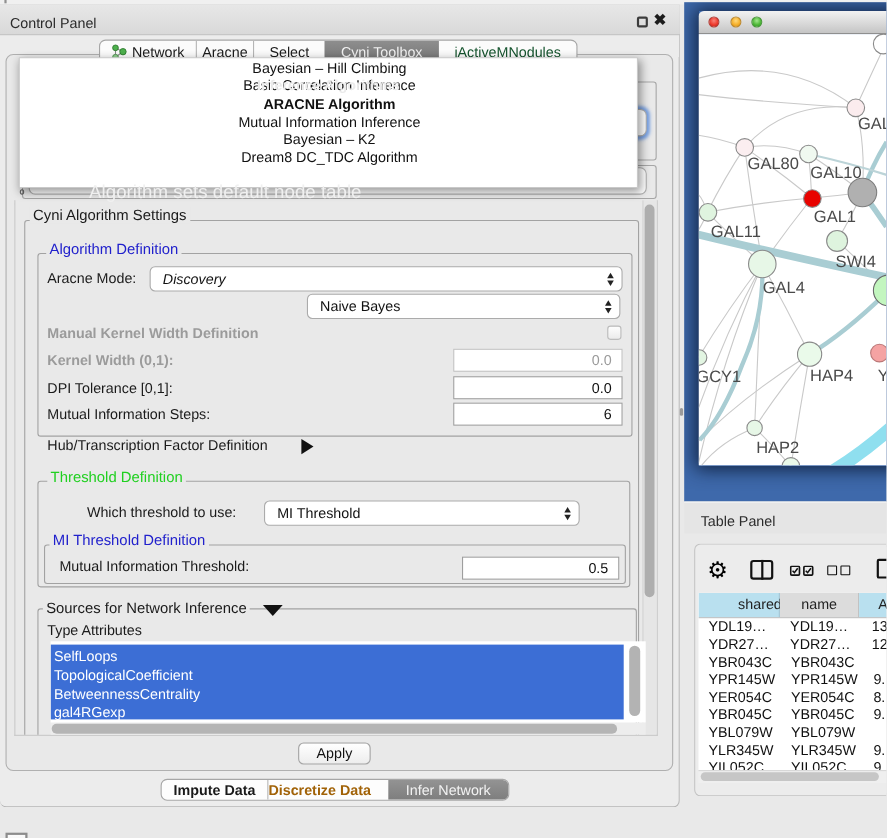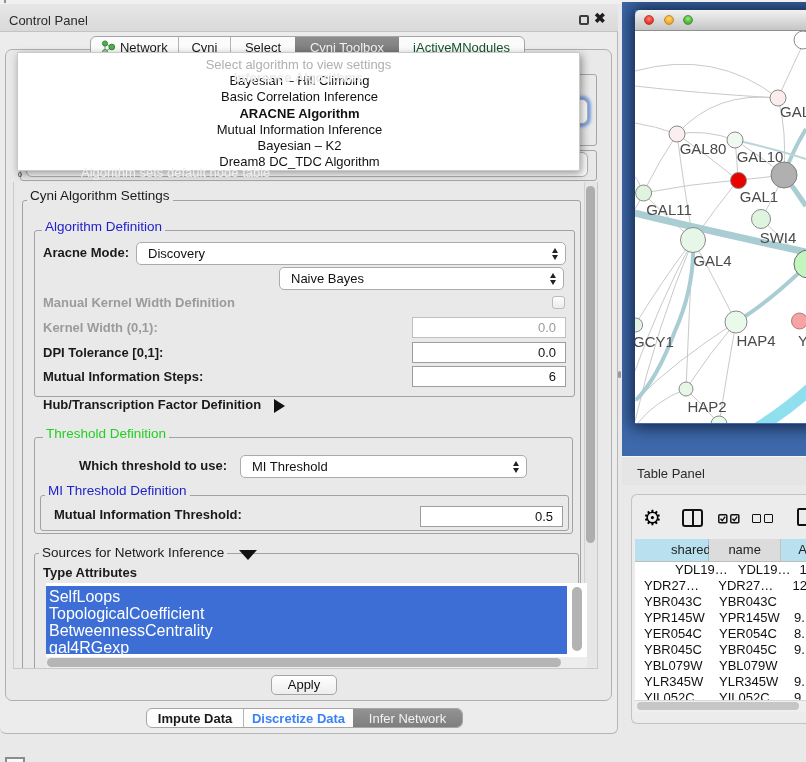--- a/index.html
+++ b/index.html
@@ -1,18 +1,18 @@
 <!DOCTYPE html>
 <html><head>
 <meta charset="utf-8">
 <style>
 * { margin:0; padding:0; box-sizing:border-box; }
 html,body { width:806px; height:762px; background:#e9e9e9; font-family:"Liberation Sans", sans-serif; overflow:hidden; position:relative; }
 .abs { position:absolute; }
-.lbl { font-size:13px; font-weight:bold; color:#1a1a1a; }
+.lbl { font-size:13px; font-weight:normal; color:#1a1a1a; }
 .glbl { font-size:13px; font-weight:bold; color:#9b9b9b; }
 .combo { position:absolute; background:#fff; border:1px solid #ababab; border-radius:5px; font-size:13px; color:#111; }
 .combo .tx { position:absolute; left:11px; top:3px; }
 .combo .ar { position:absolute; right:6px; top:50%; margin-top:-6px; width:7px; height:12px; }
 .combo .ar i { position:absolute; left:0; width:0; height:0; border-left:3.5px solid transparent; border-right:3.5px solid transparent; }
 .combo .ar i.u { top:0; border-bottom:5px solid #222; }
 .combo .ar i.d { bottom:0; border-top:5px solid #222; }
 .tfield { position:absolute; background:#fff; border:1px solid #9e9e9e; font-size:13px; color:#111; text-align:right; padding-right:9px; }
 .gbox { position:absolute; border:1px solid #a2a2a2; border-radius:3px; }
 .gtitle { position:absolute; font-size:13.5px; background:#e9e9e9; padding:0 3px; white-space:nowrap; }
@@ -46,21 +46,21 @@
   <div class="abs" style="left:570px;top:0;width:13px;height:485px;background:#e6e6e6;border-left:1px solid #d2d2d2;"></div>
   <div class="abs" style="left:572px;top:4px;width:9px;height:357px;background:#aeaeae;border-radius:5px;"></div>
 
   <div class="gbox" style="left:8px;top:18px;width:559px;height:475px;"></div>
   <div class="gtitle" style="left:13px;top:6px;color:#1a1a1a;">Cyni Algorithm Settings</div>
 
   <div class="gbox" style="left:20px;top:48px;width:541px;height:167px;"></div>
   <div class="gtitle" style="left:28px;top:37px;color:#2121cc;">Algorithm Definition</div>
 
   <div class="lbl abs" style="left:29px;top:63px;">Aracne Mode:</div>
-  <div class="combo" style="left:122px;top:60px;width:430px;height:23px;">
+  <div class="combo" style="left:122px;top:60px;width:430px;height:23px;font-style:italic;">
       <span class="tx">Discovery</span>
       <span class="ar">
         <i class="u"></i>
         <i class="d"></i>
       </span>
     </div>
 
   <div class="combo" style="left:265px;top:85px;width:285px;height:23px;">
       <span class="tx">Naive Bayes</span>
       <span class="ar">
@@ -103,55 +103,54 @@
   <div class="tfield" style="left:406px;top:324px;width:143px;height:21px;line-height:19px;">0.5</div>
 
   <div class="gbox" style="left:20px;top:371px;width:545px;height:131px;"></div>
   <div class="gtitle" style="left:25px;top:363px;color:#1a1a1a;">Sources for Network Inference</div>
   <div class="abs" style="left:225px;top:368px;width:0;height:0;border-top:10px solid #111;border-left:9px solid transparent;border-right:9px solid transparent;"></div>
 
   <div class="lbl abs" style="left:29px;top:383px;">Type Attributes</div>
 
   <div class="abs" style="left:32px;top:401px;width:541px;height:74px;background:#fff;overflow:hidden;">
     <div class="abs" style="left:0;top:3px;width:521px;height:68px;background:#3c6ed5;"></div>
-    <div class="abs" style="left:3px;top:5px;font-size:16px;color:#fff;line-height:17px;">SelfLoops<br>TopologicalCoefficient<br>BetweennessCentrality<br>gal4RGexp</div>
+    <div class="abs" style="left:3px;top:5px;font-size:13px;color:#fff;line-height:17px;">SelfLoops<br>TopologicalCoefficient<br>BetweennessCentrality<br>gal4RGexp</div>
     <div class="abs" style="left:526px;top:4px;width:10px;height:64px;background:#b3b3b3;border-radius:5px;"></div>
   </div>
 
   <div class="abs" style="left:32px;top:475px;width:541px;height:12px;background:#ededed;"></div>
   <div class="abs" style="left:33px;top:476px;width:514px;height:9px;background:#b5b5b5;border-radius:5px;"></div>
 </div>
 
 <div class="abs" style="left:271px;top:675px;width:66px;height:20px;background:linear-gradient(#ffffff,#ededed);border:1px solid #a5a5a5;border-radius:5px;text-align:center;font-size:13px;color:#111;line-height:18px;">Apply</div>
 
 <div class="abs" style="left:146px;top:708px;width:317px;height:20px;background:#fdfdfd;border:1px solid #a6a6a6;border-radius:6px;overflow:hidden;display:flex;">
   <div style="width:97px;text-align:center;font-size:13px;font-weight:bold;color:#1a1a1a;line-height:19px;border-right:1px solid #b5b5b5;">Impute Data</div>
-  <div style="width:109px;text-align:center;font-size:13px;font-weight:bold;color:#3b82f6;line-height:19px;">Discretize Data</div>
+  <div style="width:109px;font-size:13px;font-weight:bold;color:#a16207;line-height:19px;">Discretize Data</div>
   <div style="flex:1;text-align:center;font-size:13px;color:#f2f2f2;line-height:19px;background:linear-gradient(#939393,#7e7e7e);">Infer Network</div>
 </div>
 
 <div class="abs" style="left:90px;top:36px;width:435px;height:22px;background:#fbfbfb;border:1px solid #a6a6a6;border-radius:6px;overflow:hidden;display:flex;z-index:5;">
   <div style="width:88px;text-align:center;font-size:13px;color:#1b1b1b;line-height:21px;border-right:1px solid #b5b5b5;"><svg width="15" height="15" viewBox="0 0 15 15" style="vertical-align:-3px;">
         <g stroke="#888" stroke-width="1" fill="none">
           <path d="M4,3.5 L10.5,7 M4,3.5 L4,12 M10.5,7 L4,12"></path>
         </g>
         <circle cx="4" cy="3.5" r="2.6" fill="#4db04d" stroke="#2d7a2d" stroke-width="0.8"></circle>
         <circle cx="10.8" cy="7" r="2.9" fill="#4db04d" stroke="#2d7a2d" stroke-width="0.8"></circle>
         <circle cx="4" cy="12" r="2.6" fill="#8fd08f" stroke="#4d8a4d" stroke-width="0.8"></circle>
       </svg> Network</div>
-  <div style="width:52px;text-align:center;font-size:13px;color:#1b1b1b;line-height:21px;border-right:1px solid #b5b5b5;">Cyni</div>
+  <div style="width:52px;text-align:center;font-size:13px;color:#1b1b1b;line-height:21px;border-right:1px solid #b5b5b5;">Aracne</div>
   <div style="width:64px;text-align:center;font-size:13px;color:#1b1b1b;line-height:21px;">Select</div>
   <div style="width:104px;text-align:center;font-size:13px;color:#f2f2f2;line-height:21px;background:linear-gradient(#8e8e8e,#747474);">Cyni Toolbox</div>
   <div style="flex:1;text-align:center;font-size:13px;color:#14532d;line-height:21px;">jActiveMNodules</div>
 </div>
 
 <div class="abs" style="left:17px;top:52px;width:563px;height:119px;background:#ffffff;border:1px solid #c9c9c9;border-radius:1px;box-shadow:2px 3px 9px rgba(0,0,0,0.4);z-index:10;">
   <div style="position:absolute;left:0;right:0;top:17px;text-align:center;font-size:13px;font-weight:bold;color:#ebebeb;">Inference Algorithms</div>
-  <div style="position:absolute;left:63px;top:112px;font-size:13px;color:#f0f0f0;">Algorithm sets default node table</div>
-  <div style="text-align:center;font-size:13px;color:#b0b0b0;margin-top:4px;position:relative;">Select algorithm to view settings</div>
+  <div style="position:absolute;left:63px;top:112px;font-size:17px;color:#f0f0f0;">Algorithm sets default node table</div>
   <div style="font-size:13px;color:#111;line-height:16.3px;margin:1px 0 0 2px;text-align:center;">Bayesian – Hill Climbing<br>Basic Correlation Inference<br><b>ARACNE Algorithm</b><br>Mutual Information Inference<br>Bayesian – K2<br>Dream8 DC_TDC Algorithm</div>
 </div>
 
 <div class="abs" style="left:622px;top:2px;width:184px;height:454px;background:#3e69ab;overflow:hidden;">
   <div style="position:absolute;left:13px;top:8px;width:200px;height:414px;box-shadow:0 0 16px 3px rgba(8,22,48,0.85);"></div>
 </div>
 
 <div class="abs" style="left:618px;top:371px;width:3px;height:7px;background:#9a9a9a;border-radius:2px;"></div>
 
 <div class="abs" style="left:635px;top:10px;width:171px;height:414px;border-radius:5px 0 0 0;overflow:hidden;">
@@ -256,21 +255,21 @@
   <div class="abs" style="left:132px;top:19px;width:9px;height:9px;border:1.5px solid #111;border-radius:1px;"></div>
   <div class="abs" style="left:165px;top:13px;width:14px;height:18px;border:2px solid #111;border-radius:2px;"></div>
 
   <div class="abs" style="left:3px;top:44px;width:172px;height:161px;background:#fff;overflow:hidden;font-size:13px;">
     <div style="display:flex;height:23px;border-bottom:1px solid #bdbdbd;">
       <div style="width:74px;background:#b9e0ef;border-right:1px solid #9fc3d2;text-align:right;padding-right:3px;line-height:22px;color:#222;padding-left:36px;">shared…</div>
       <div style="width:76px;background:#dcdcdc;border-right:1px solid #c2c2c2;text-align:center;line-height:22px;color:#222;">name</div>
       <div style="flex:1;background:#b9e0ef;line-height:22px;color:#222;padding-left:17px;">A</div>
     </div>
     <div style="line-height:16px;color:#111;">
-      <div style="display:flex;padding-left:31px;">
+      <div style="display:flex;">
           <div style="width:74px;padding-left:9px;">YDL19…</div>
           <div style="width:76px;padding-left:10px;">YDL19…</div>
           <div style="padding-left:9px;">13</div>
         </div>
       <div style="display:flex;">
           <div style="width:74px;padding-left:9px;">YDR27…</div>
           <div style="width:76px;padding-left:10px;">YDR27…</div>
           <div style="padding-left:9px;">12</div>
         </div>
       <div style="display:flex;">

